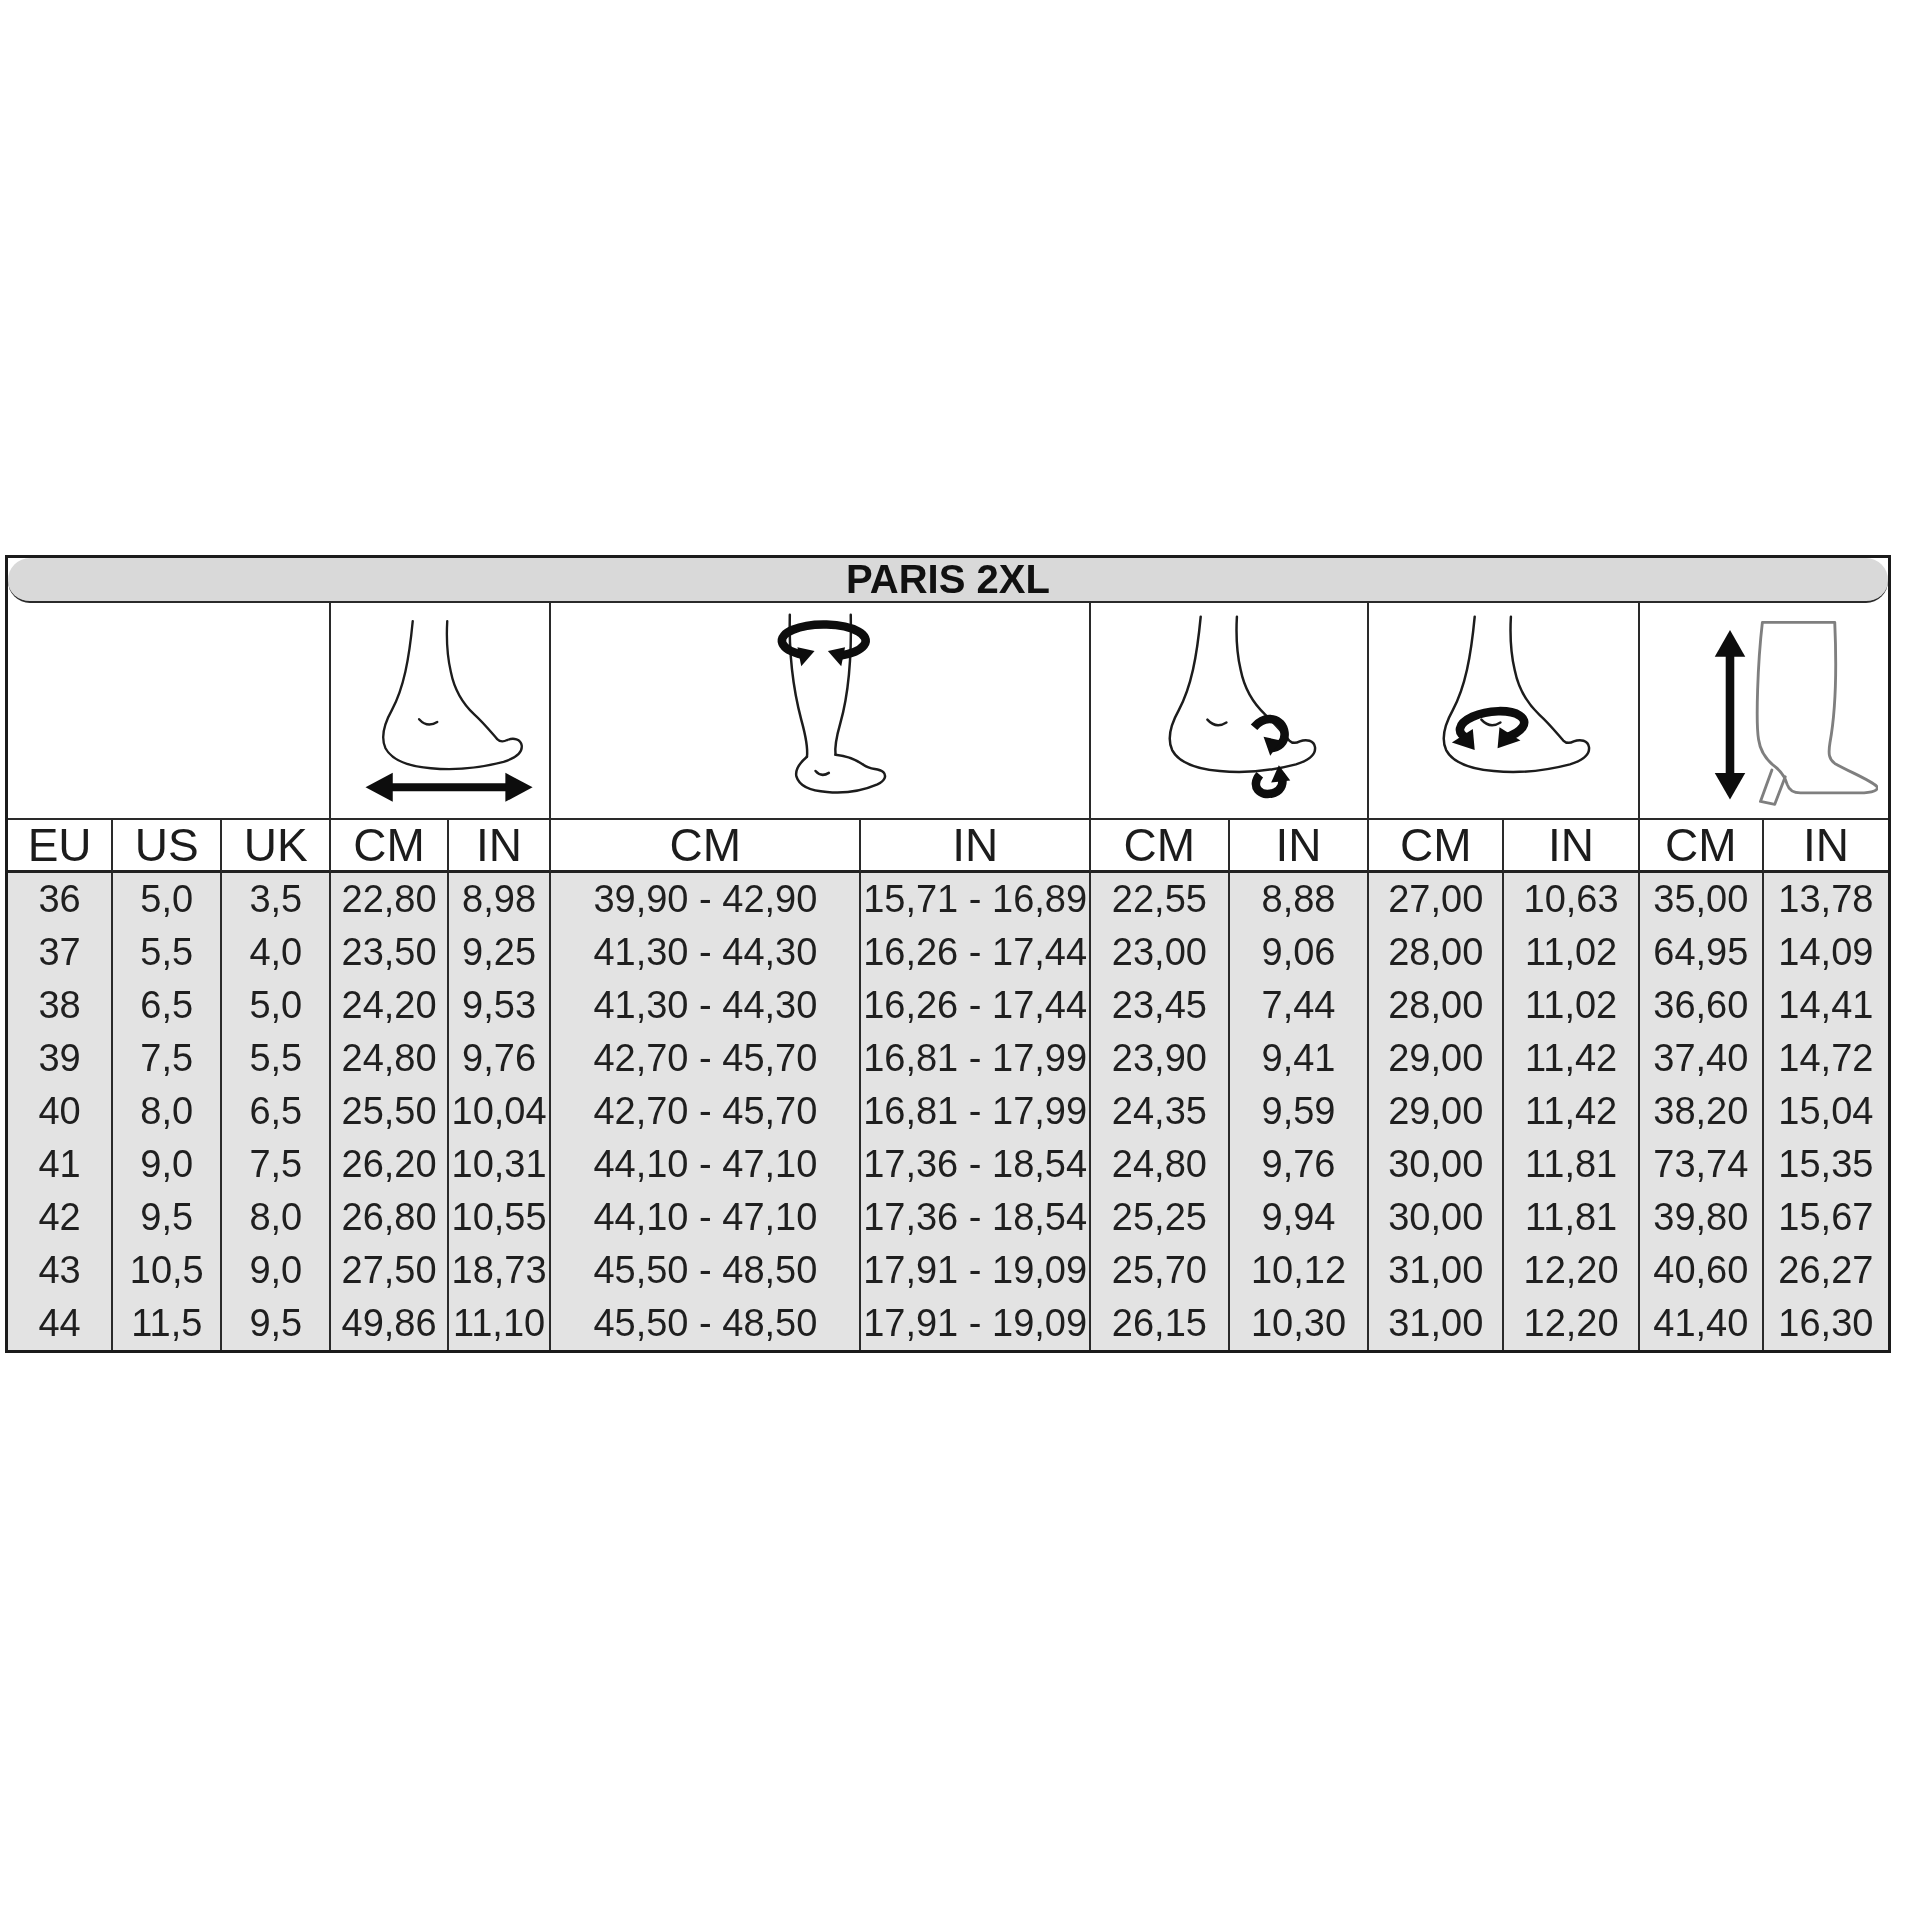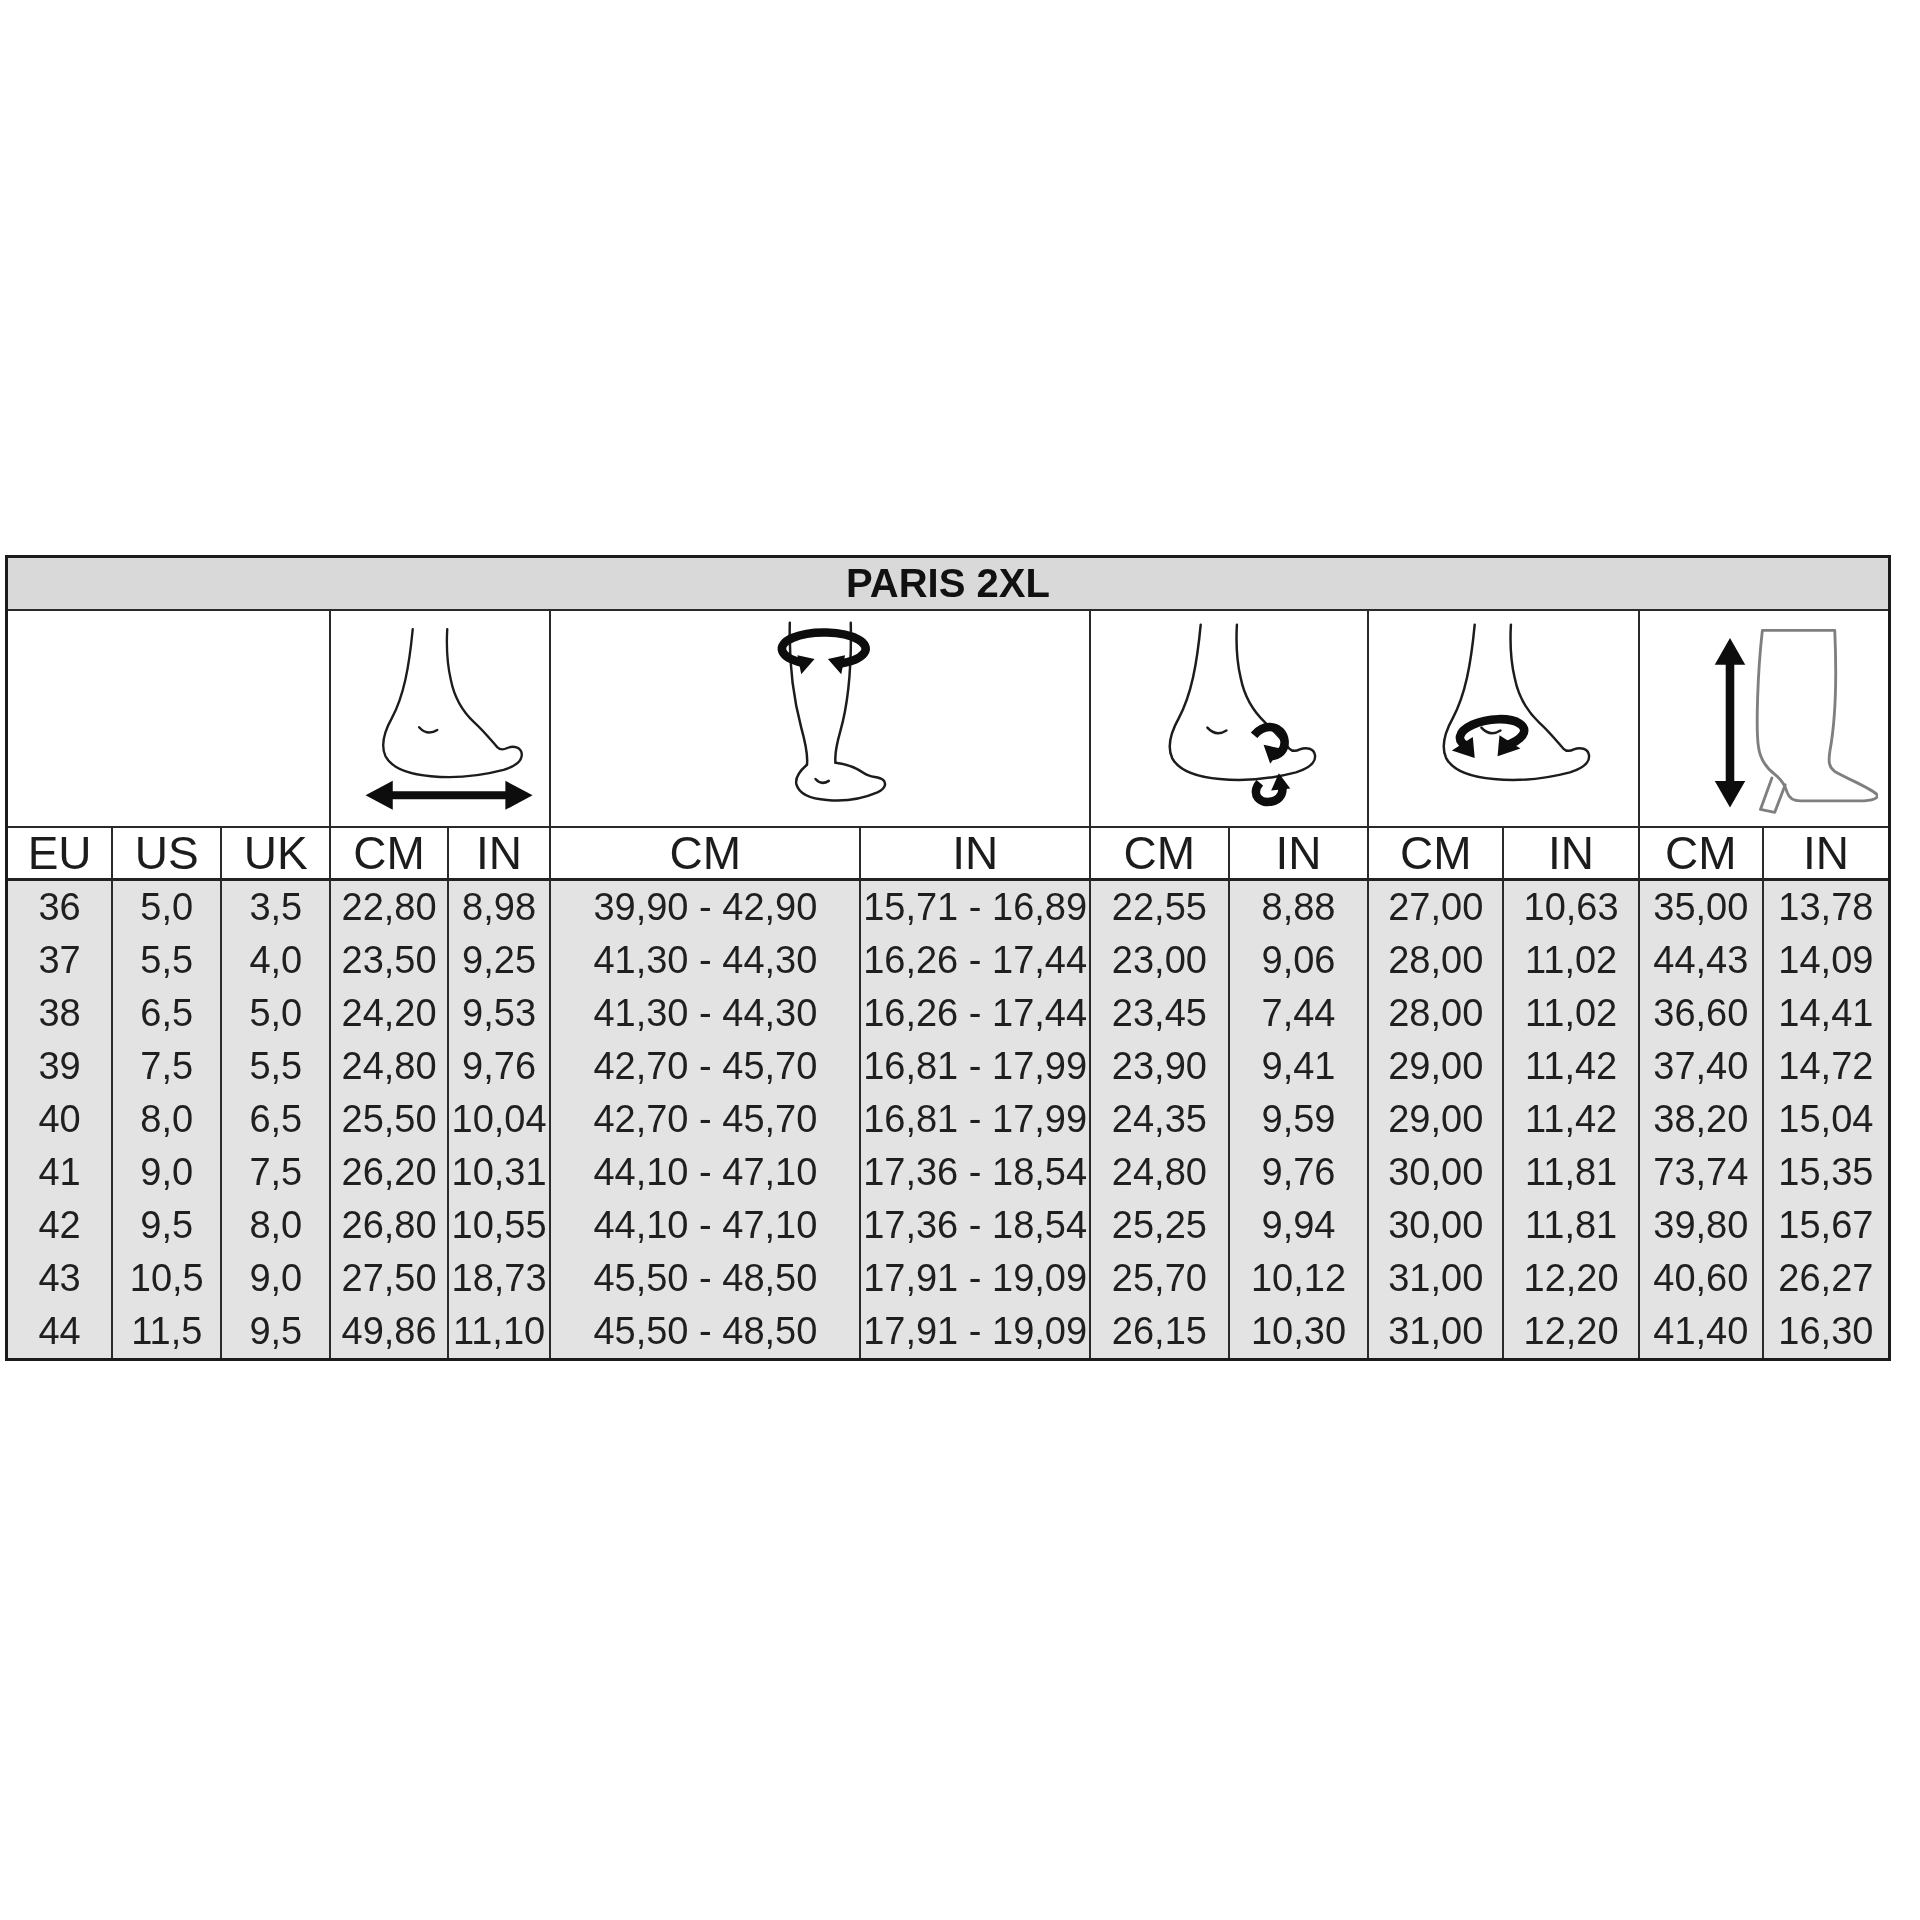--- a/index.html
+++ b/index.html
@@ -14,23 +14,23 @@
     display:grid;
     grid-template-columns:5.6% 5.8% 5.8% 6.25% 5.45% 16.5% 12.2% 7.4% 7.4% 7.2% 7.2% 6.6% 6.6%;
   }
   .cell{
     box-sizing:border-box;border-right:2px solid #2a2a2a;
     display:flex;align-items:center;justify-content:center;
     white-space:nowrap;overflow:visible;
   }
   .edge{border-right:none;}
   .title-cell{
-    grid-column:1 / -1;height:53px;background:#d9d9d9;
+    grid-column:1 / -1;height:45px;background:#d9d9d9;
     border-bottom:2px solid #2a2a2a;border-right:none;
-    font-weight:bold;font-size:40px;color:#111;
+    font-weight:bold;font-size:40px;color:#111;border-radius:22px;
   }
   .icon-cell{
     height:217px;background:#ffffff;border-bottom:2px solid #2a2a2a;
   }
   .span3{grid-column:span 3;}
   .span2{grid-column:span 2;}
   .header-cell{
     height:53px;background:#ffffff;border-bottom:3px solid #222;
     font-size:46px;color:#1c1c1c;
   }
@@ -135,21 +135,21 @@
     <div class="cell data-cell">5,5</div>
     <div class="cell data-cell">4,0</div>
     <div class="cell data-cell">23,50</div>
     <div class="cell data-cell">9,25</div>
     <div class="cell data-cell">41,30 - 44,30</div>
     <div class="cell data-cell">16,26 - 17,44</div>
     <div class="cell data-cell">23,00</div>
     <div class="cell data-cell">9,06</div>
     <div class="cell data-cell">28,00</div>
     <div class="cell data-cell">11,02</div>
-    <div class="cell data-cell">44,43</div>
+    <div class="cell data-cell">64,95</div>
     <div class="cell data-cell edge">14,09</div>
     <div class="cell data-cell">38</div>
     <div class="cell data-cell">6,5</div>
     <div class="cell data-cell">5,0</div>
     <div class="cell data-cell">24,20</div>
     <div class="cell data-cell">9,53</div>
     <div class="cell data-cell">41,30 - 44,30</div>
     <div class="cell data-cell">16,26 - 17,44</div>
     <div class="cell data-cell">23,45</div>
     <div class="cell data-cell">7,44</div>

